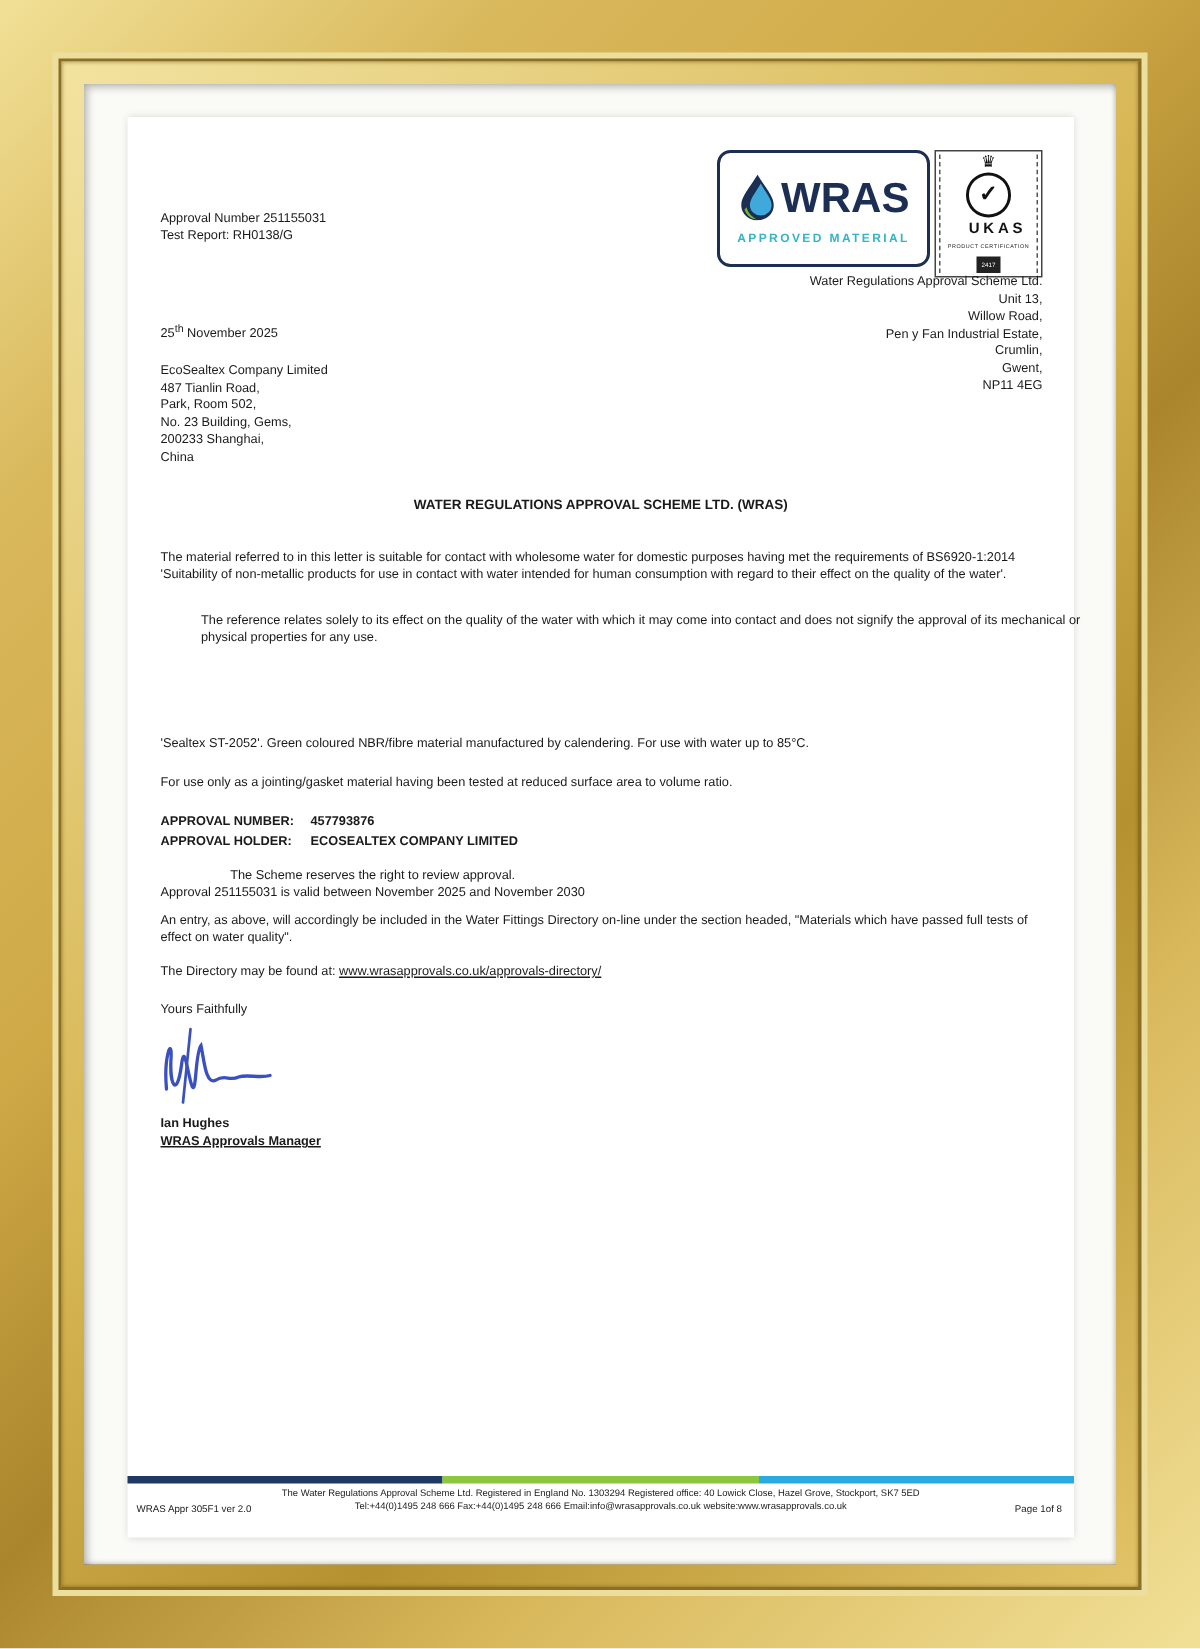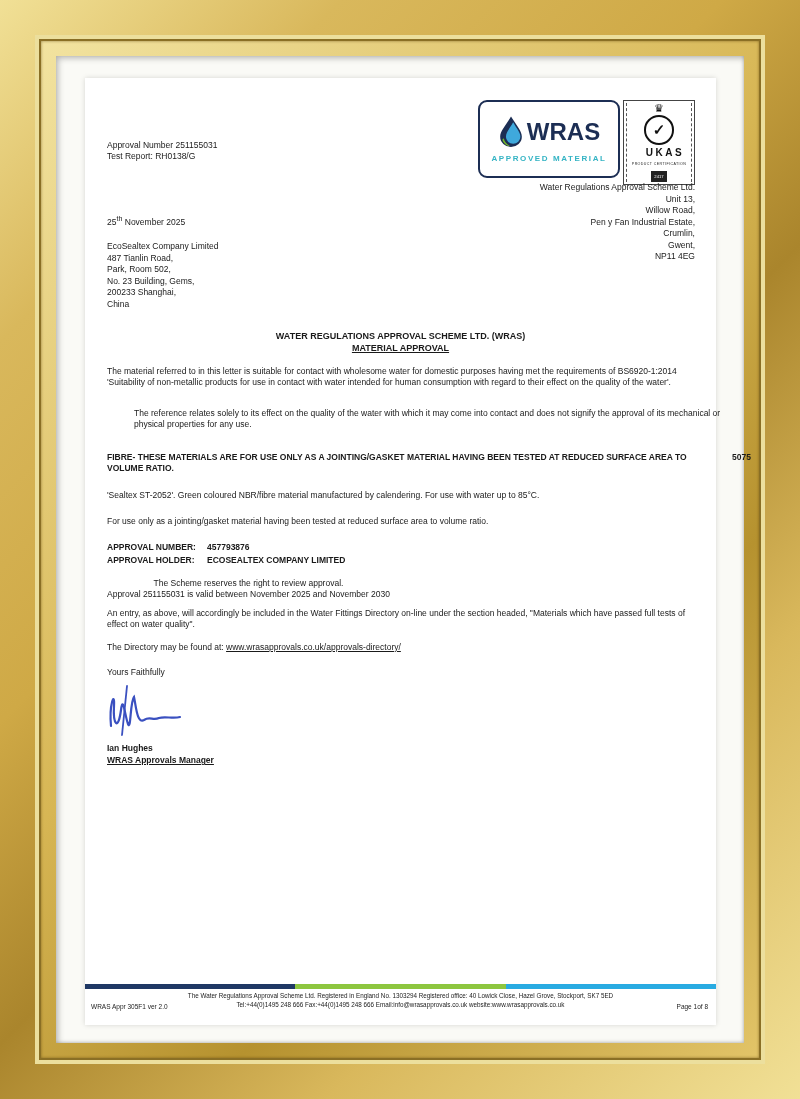--- a/index.html
+++ b/index.html
@@ -20,21 +20,21 @@
   .mat{position:absolute;inset:56px;background:#fafaf6;
     box-shadow:inset 2px 2px 6px rgba(0,0,0,.28), inset -1px -1px 3px rgba(0,0,0,.15);}
   .paper{position:absolute;left:85px;top:78px;width:631px;height:947px;background:#ffffff;
     box-shadow:0 0 5px rgba(0,0,0,.15);font-size:8.5px;line-height:11px;}
   
   .hdr-refs{left:22px;top:62px;}
   .logo-row{top:22px;right:21px;display:flex;align-items:stretch;gap:3px;}
   .wras-box{width:138px;height:74px;border:2.5px solid var(--wras-navy);border-radius:9px;
     display:flex;flex-direction:column;align-items:center;justify-content:center;background:#fff;}
   .wras-line{display:flex;align-items:center;gap:3px;}
-  .wras-word{font-size:24px;font-weight:bold;color:var(--wras-navy);letter-spacing:0px;line-height:30px;}
+  .wras-word{font-size:28px;font-weight:bold;color:var(--wras-navy);letter-spacing:0px;line-height:30px;}
   .wras-sub{font-size:8px;font-weight:bold;color:var(--wras-teal);letter-spacing:1.6px;margin-top:3px;}
   .ukas-box{width:64px;height:79px;border:1px solid #444;padding:2px 3px;background:#fff;
     display:flex;flex-direction:column;align-items:center;justify-content:flex-start;}
   .ukas-inner{width:100%;height:100%;border-left:1px dashed #555;border-right:1px dashed #555;
     display:flex;flex-direction:column;align-items:center;}
   .ukas-crown{font-size:11px;line-height:11px;color:#111;}
   .ukas-circle{width:26px;height:26px;border:2.5px solid #111;border-radius:50%;margin-top:1px;
     display:flex;align-items:center;justify-content:center;font-size:15px;font-weight:bold;color:#111;line-height:1;}
   .ukas-word{font-size:10px;font-weight:bold;letter-spacing:2.5px;color:#111;margin-top:2px;padding-left:12px;}
   .ukas-sub{font-size:3.6px;letter-spacing:.4px;color:#222;margin-top:1px;text-align:center;}
@@ -129,30 +129,25 @@
       <div>EcoSealtex Company Limited</div>
       <div>487 Tianlin Road,</div>
       <div>Park, Room 502,</div>
       <div>No. 23 Building, Gems,</div>
       <div>200233 Shanghai,</div>
       <div>China</div>
     </div>
 
     <div class="abs title-block">
       <div>WATER REGULATIONS APPROVAL SCHEME LTD. (WRAS)</div>
-      <div class="title-u">MATERIAL APPROVAL</div>
     </div>
 
     <div class="abs para p1">The material referred to in this letter is suitable for contact with wholesome water for domestic purposes having met the requirements of BS6920-1:2014 'Suitability of non-metallic products for use in contact with water intended for human consumption with regard to their effect on the quality of the water'.</div>
     <div class="abs para p2">The reference relates solely to its effect on the quality of the water with which it may come into contact and does not signify the approval of its mechanical or physical properties for any use.</div>
 
-    <div class="abs para fibre">
-      <span>FIBRE- THESE MATERIALS ARE FOR USE ONLY AS A JOINTING/GASKET MATERIAL HAVING BEEN TESTED AT REDUCED SURFACE AREA TO VOLUME RATIO.</span>
-      <span class="fibre-code">5075</span>
-    </div>
 
     <div class="abs para product">'Sealtex ST-2052'. Green coloured NBR/fibre material manufactured by calendering. For use with water up to 85°C.</div>
     <div class="abs para useline">For use only as a jointing/gasket material having been tested at reduced surface area to volume ratio.</div>
 
     <div class="abs appr-row r1">
       <span class="appr-lab">APPROVAL NUMBER:</span>
       <span>457793876</span>
     </div>
     <div class="abs appr-row r2">
       <span class="appr-lab">APPROVAL HOLDER:</span>

